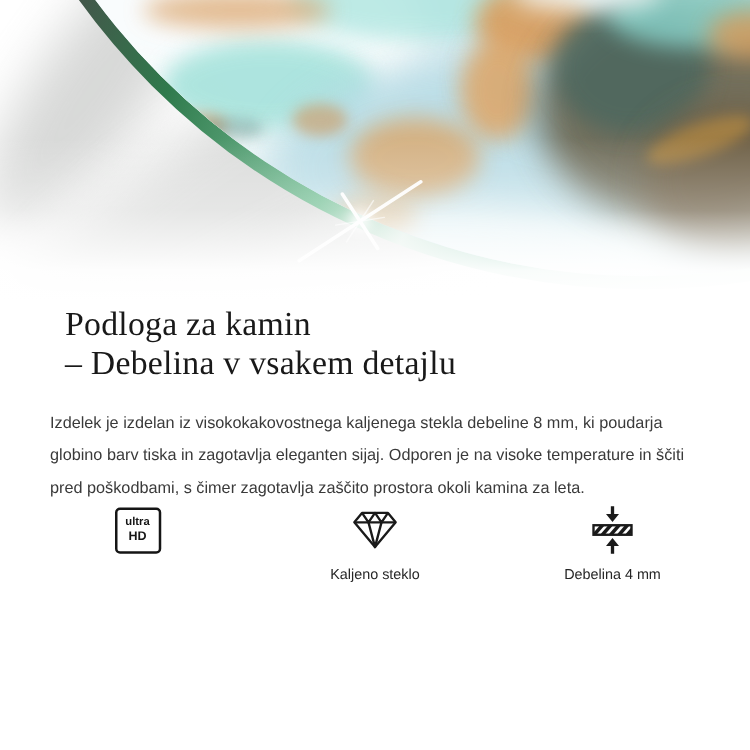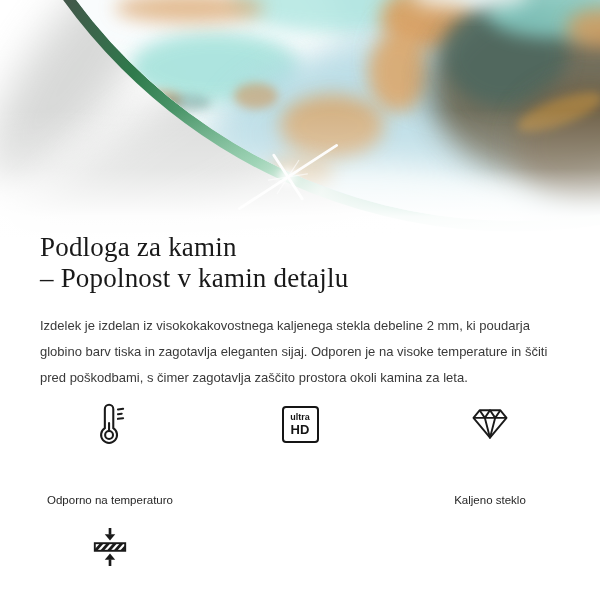--- a/index.html
+++ b/index.html
@@ -1,31 +1,31 @@
 <!DOCTYPE html>
 <html><head>
 <meta charset="utf-8">
 <style>
   html,body{margin:0;padding:0;background:#fff;}
   .page{position:relative;width:600px;height:600px;background:#fff;overflow:hidden;
         font-family:"Liberation Sans",sans-serif;}
   .hero{position:absolute;top:0;left:0;width:600px;height:240px;}
   .content{position:absolute;left:40px;top:232px;width:535px;}
-  .content h1{margin:0;font-family:"Liberation Serif",serif;font-weight:400;
+  .content h1{margin:12px;font-family:"Liberation Serif",serif;font-weight:400;
               font-size:27px;line-height:31px;color:#191919;letter-spacing:.2px;}
   .content p{margin:19px 0 0;font-size:13px;line-height:26px;color:#3a3a3a;}
   .features{position:absolute;left:15px;top:402px;width:570px;display:grid;
             grid-template-columns:repeat(3,1fr);row-gap:18px;}
-  .feature{display:flex;flex-direction:column;align-items:center;gap:40px;}
+  .feature{display:flex;flex-direction:column;align-items:center;}
   .icon-wrap{height:44px;display:flex;align-items:center;justify-content:center;}
   .flabel{margin-top:7px;font-size:11.5px;line-height:14px;color:#262626;}
   .hd-box{width:33px;height:33px;border:2.5px solid #151515;border-radius:4px;
           display:flex;flex-direction:column;align-items:center;justify-content:center;}
   .hd-top{font-size:9px;font-weight:700;line-height:10px;color:#151515;}
-  .hd-bottom{font-size:13px;font-weight:700;line-height:15px;color:#151515;}
+  .hd-bottom{font-size:10px;font-weight:700;line-height:15px;color:#151515;}
 </style>
 </head>
 <body>
 
 <div class="page">
 
   <div class="hero">
     <svg width="600" height="240" viewBox="0 0 600 240">
       <defs>
         <filter id="fb5" x="-60%" y="-60%" width="220%" height="220%">
@@ -99,41 +99,26 @@
         <circle r="9" fill="#ffffff" opacity="0.95" filter="url(#fb5)"></circle>
         <path d="M-58 0 L58 0 M0 -26 L0 26" stroke="#ffffff" stroke-width="2.8" stroke-linecap="round" opacity="0.95"></path>
         <path d="M-18 -8 L18 8 M-18 8 L18 -8" stroke="#ffffff" stroke-width="1.2" stroke-linecap="round" opacity="0.6"></path>
       </g>
 
       <rect x="0" y="110" width="600" height="130" fill="url(#fadeG)"></rect>
     </svg>
   </div>
 
   <div class="content">
-    <h1><span>Podloga za kamin</span><br><span>– Popolnost v kamin detajlu</span></h1>
-    <p>Izdelek je izdelan iz visokokakovostnega kaljenega stekla debeline 2 mm, ki poudarja globino barv tiska in zagotavlja eleganten sijaj. Odporen je na visoke temperature in ščiti pred poškodbami, s čimer zagotavlja zaščito prostora okoli kamina za leta.</p>
+    <h1><span>Podloga za kamin</span><br><span>– Debelina v vsakem detajlu</span></h1>
+    <p>Izdelek je izdelan iz visokokakovostnega kaljenega stekla debeline 8 mm, ki poudarja globino barv tiska in zagotavlja eleganten sijaj. Odporen je na visoke temperature in ščiti pred poškodbami, s čimer zagotavlja zaščito prostora okoli kamina za leta.</p>
   </div>
 
   <div class="features">
 
-    <div class="feature">
-      <div class="icon-wrap">
-        <svg viewBox="0 0 32 46" width="30" height="44">
-          <g fill="none" stroke="#1a1a1a" stroke-width="2.2" stroke-linecap="round">
-            <path d="M10.5 7 a4.5 4.5 0 0 1 9 0 V27.5 a8.5 8.5 0 1 1 -9 0 Z"></path>
-            <circle cx="15" cy="34.7" r="4.2"></circle>
-            <path d="M15 30.5 V22"></path>
-            <path d="M24.5 7.5 L30 6.8"></path>
-            <path d="M24.5 12.5 L28.5 12"></path>
-            <path d="M24.5 17.5 L30 16.8"></path>
-          </g>
-        </svg>
-      </div>
-      <span class="flabel">Odporno na temperaturo</span>
-    </div>
 
     <div class="feature">
       <div class="icon-wrap">
         <div class="hd-box">
           <span class="hd-top">ultra</span>
           <span class="hd-bottom">HD</span>
         </div>
       </div>
     </div>
 

